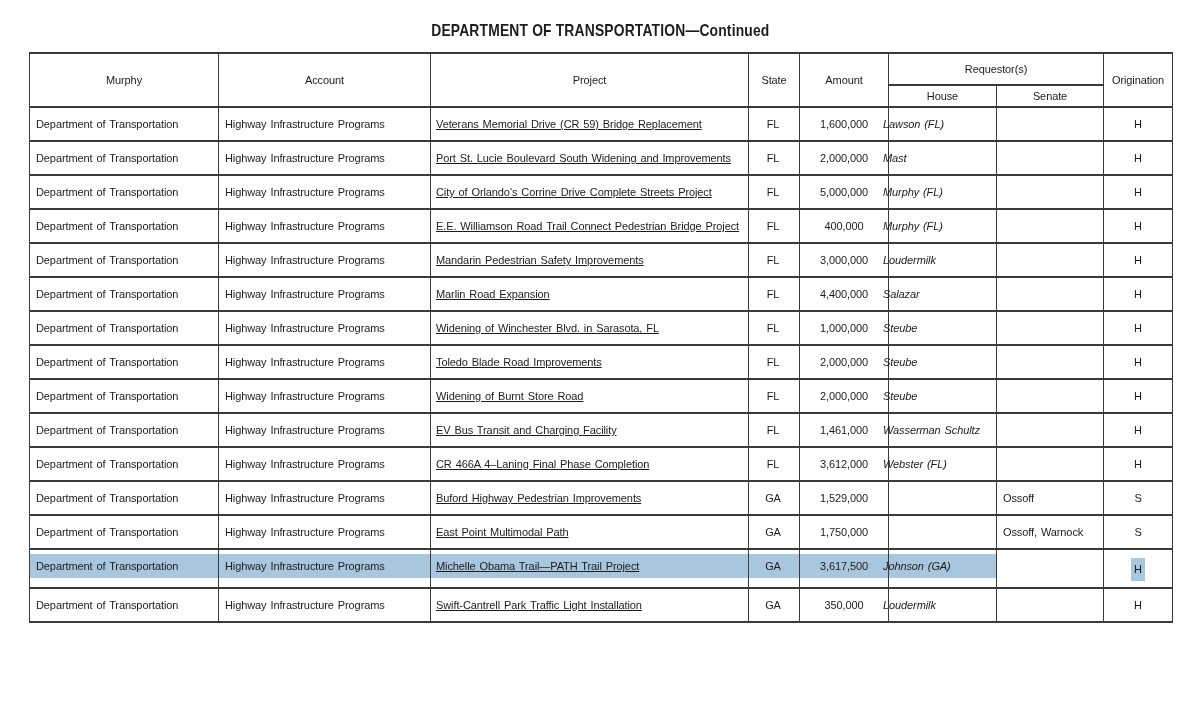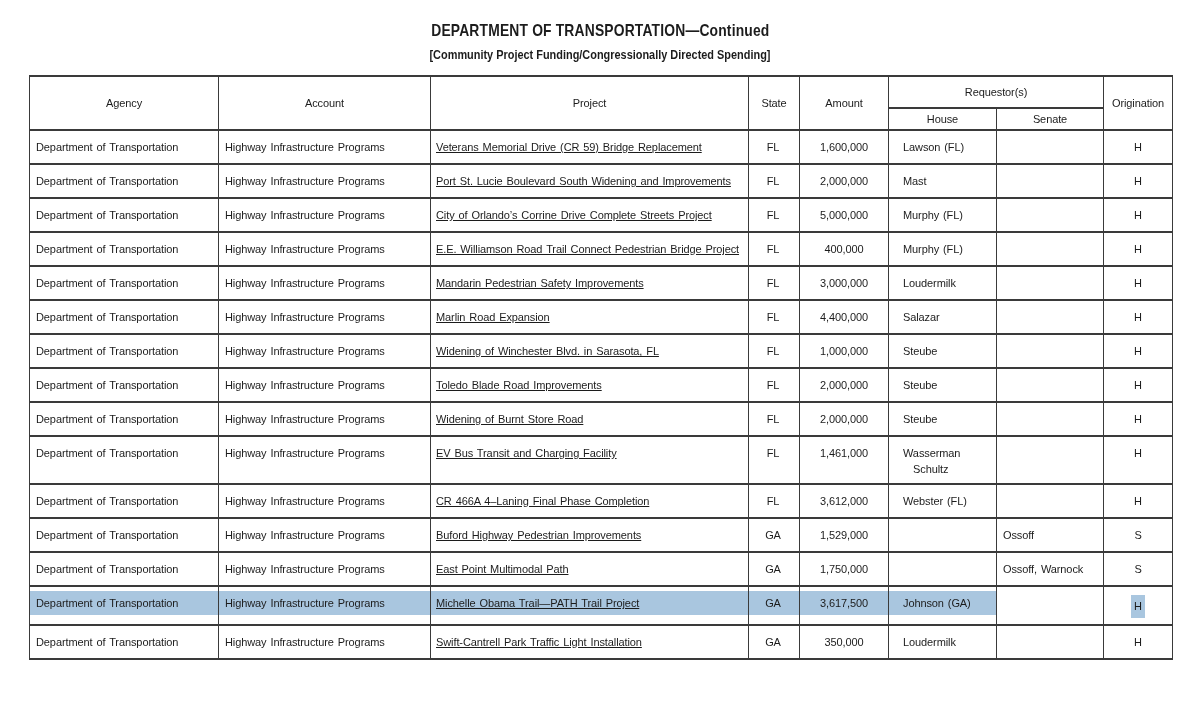--- a/index.html
+++ b/index.html
@@ -47,58 +47,55 @@
     vertical-align: top; line-height: 16px;
     padding: 8px 5px 6px 6px;
   }
   tbody tr { height: 34px; }
 
   td.c-agency  { padding-left: 6px; }
   td.c-account { }
   td.c-project { text-align: justify; padding-left: 17px; padding-right: 5px; text-indent: -12px; text-decoration: underline; }
   td.c-state   { text-align: center; padding-left: 0; padding-right: 2px; }
   td.c-amount  { text-align: center; padding-right: 6px; }
-  td.c-house   { padding-left: 24px; padding-right: 13px; text-indent: -10px; }
+  td.c-house   { padding-left: 4px; padding-right: 13px; text-indent: -10px; font-style: italic; }
   td.c-senate  { padding-left: 6px; border-radius: 15px; }
   td.c-orig    { text-align: center; padding-left: 2px; padding-right: 2px; }
 
   
   tr.hl td.c-agency, tr.hl td.c-account, tr.hl td.c-project,
   tr.hl td.c-state,  tr.hl td.c-amount,  tr.hl td.c-house {
     background-image: linear-gradient(to bottom,
       rgba(0,0,0,0) 4px, var(--hl) 4px, var(--hl) 28px, rgba(0,0,0,0) 28px);
   }
   tr.hl td.c-orig .orig-char { background: var(--hl); padding: 3px 3px 4px 3px; }
   .orig-char { display: inline-block; text-indent: 0; }
 </style>
 </head>
 <body>
 
 <div class="page">
   <div class="doc-header">
     <span class="doc-title">DEPARTMENT OF TRANSPORTATION—Continued</span>
-    <div class="doc-subtitle-wrap">
-      <span class="doc-subtitle">[Community Project Funding/Congressionally Directed Spending]</span>
-    </div>
   </div>
 
   <table class="funding">
     <colgroup>
       <col style="width:189px">
         <col style="width:212px">
         <col style="width:318px">
       <col style="width:51px">
         <col style="width:89px">
         <col style="width:108px">
       <col style="width:107px">
         <col style="width:69px">
     </colgroup>
     <thead>
       <tr class="h-top">
-        <th rowspan="2">Agency</th>
+        <th rowspan="2">Murphy</th>
         <th rowspan="2">Account</th>
         <th rowspan="2">Project</th>
         <th rowspan="2">State</th>
         <th rowspan="2">Amount</th>
         <th colspan="2" class="span2">Requestor(s)</th>
         <th rowspan="2">Origination</th>
       </tr>
       <tr class="h-sub">
         <th>House</th>
         <th>Senate</th>

